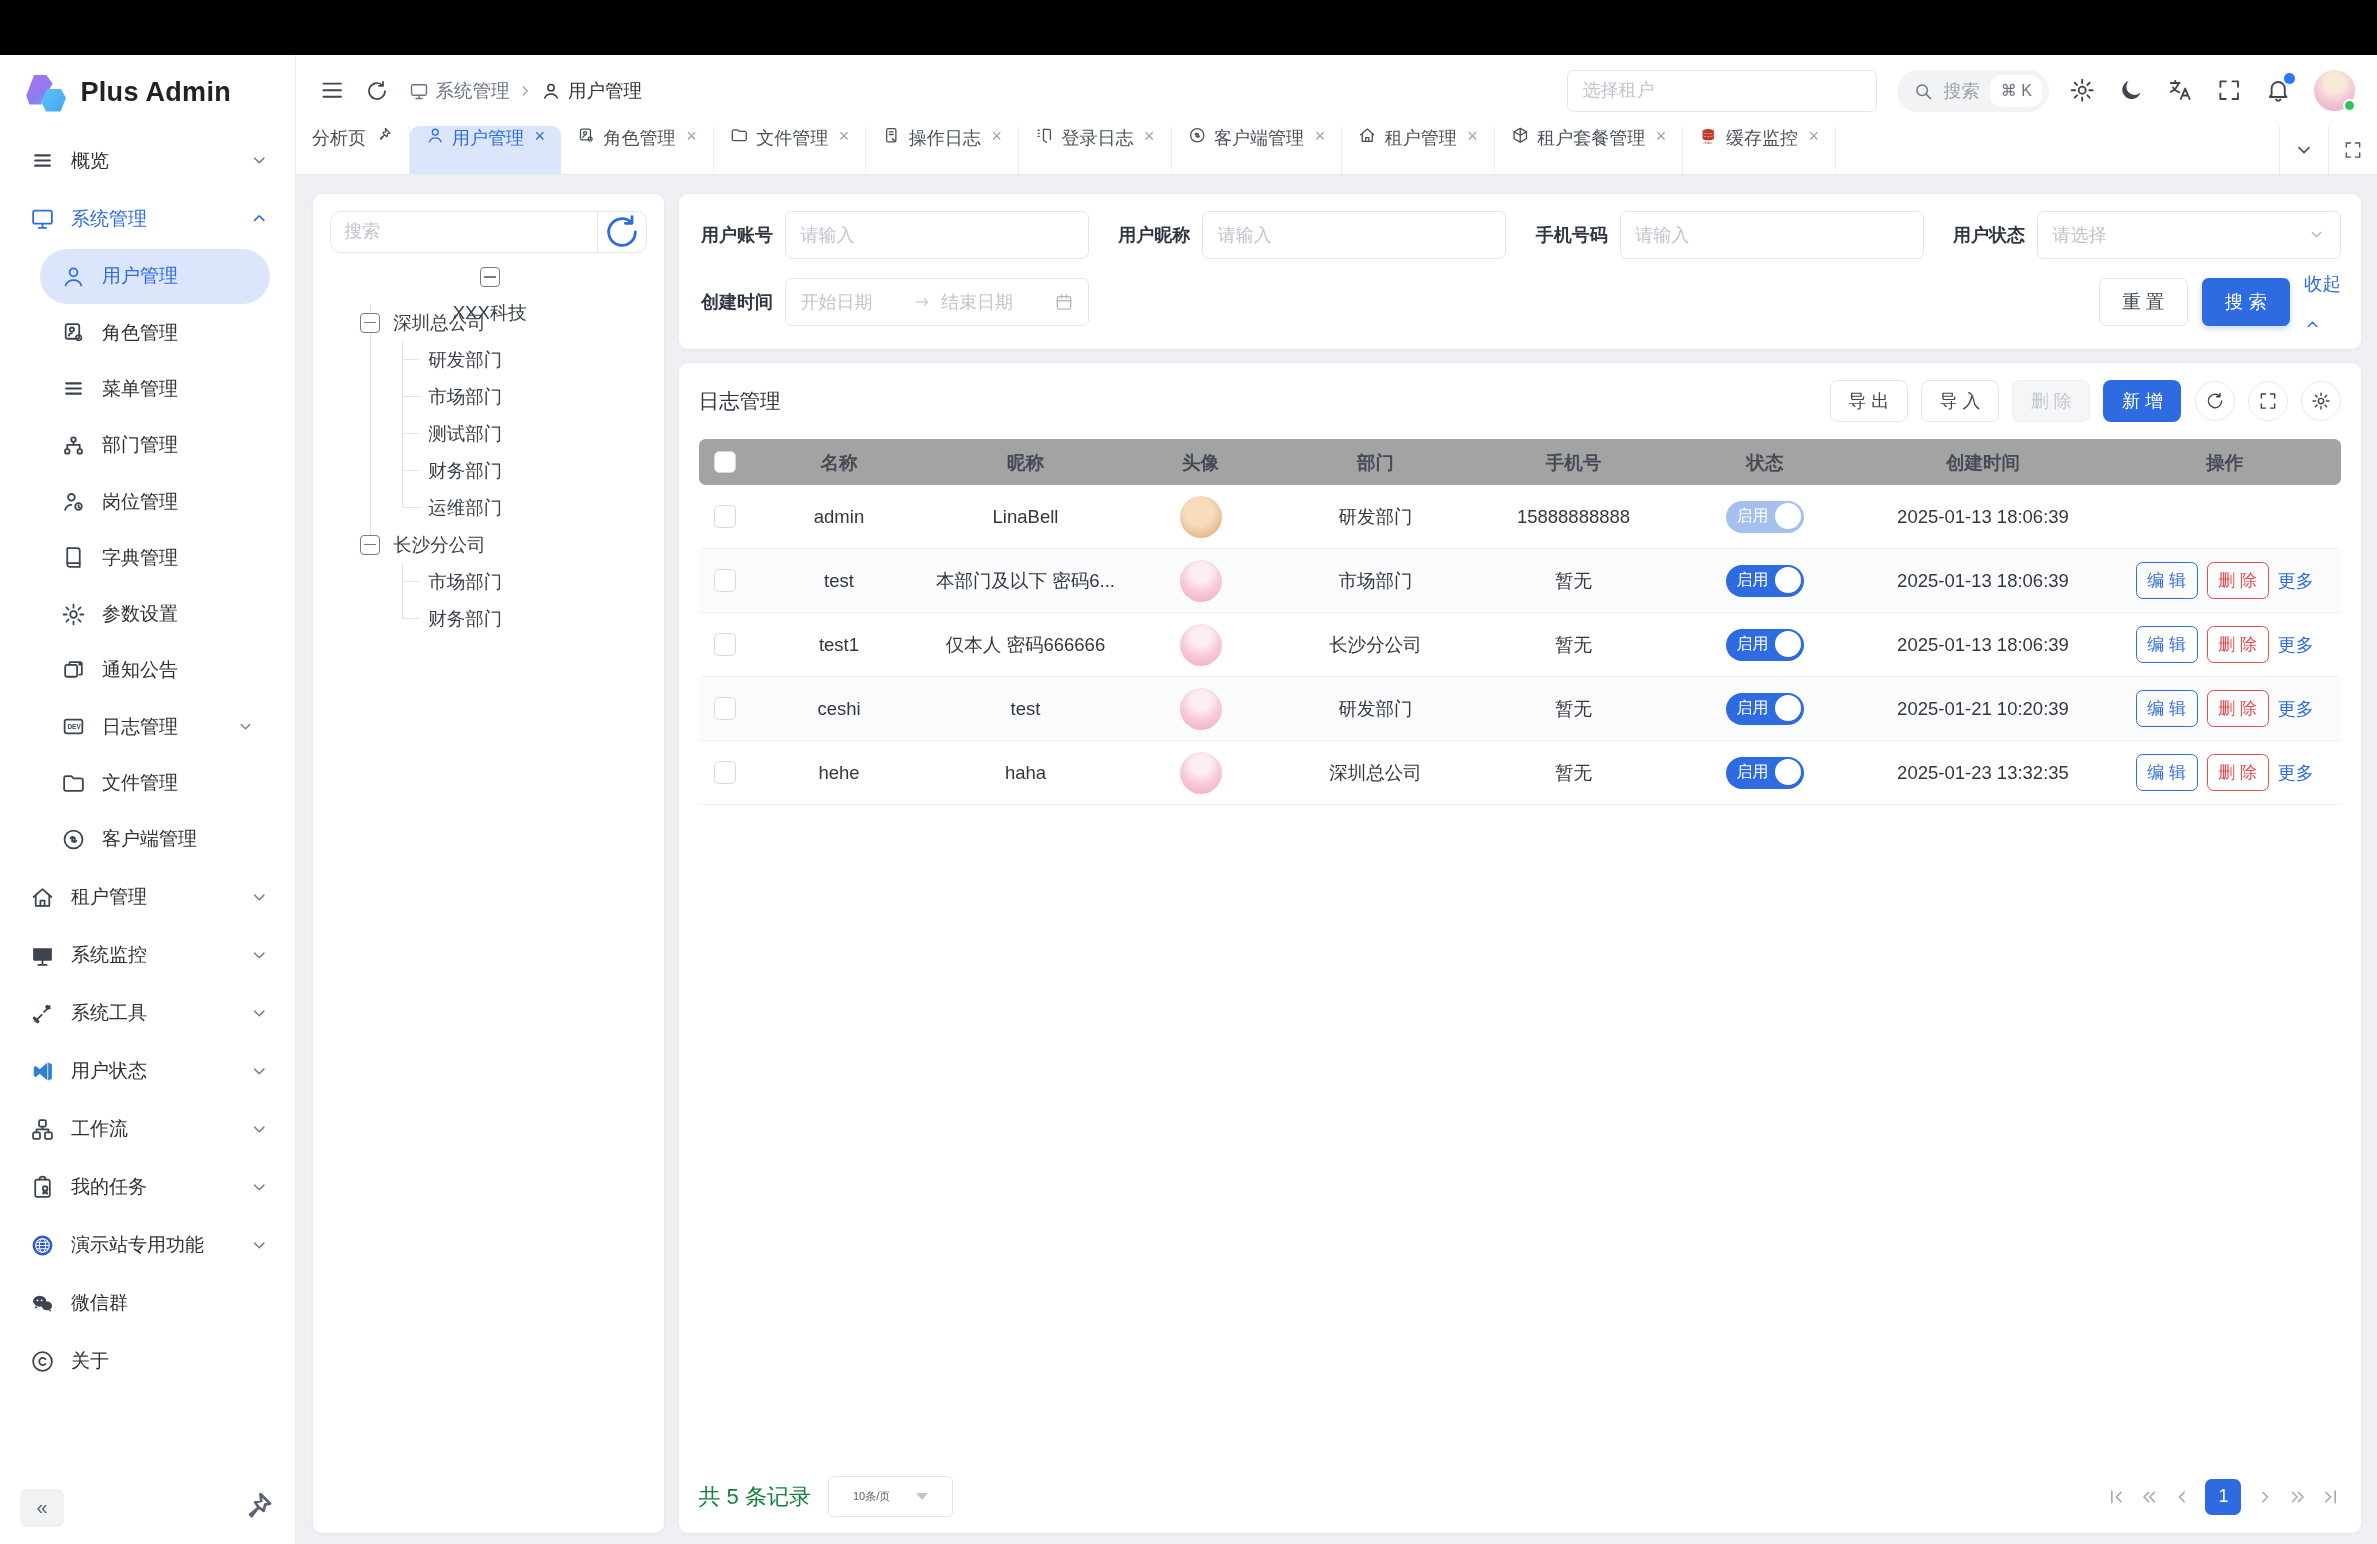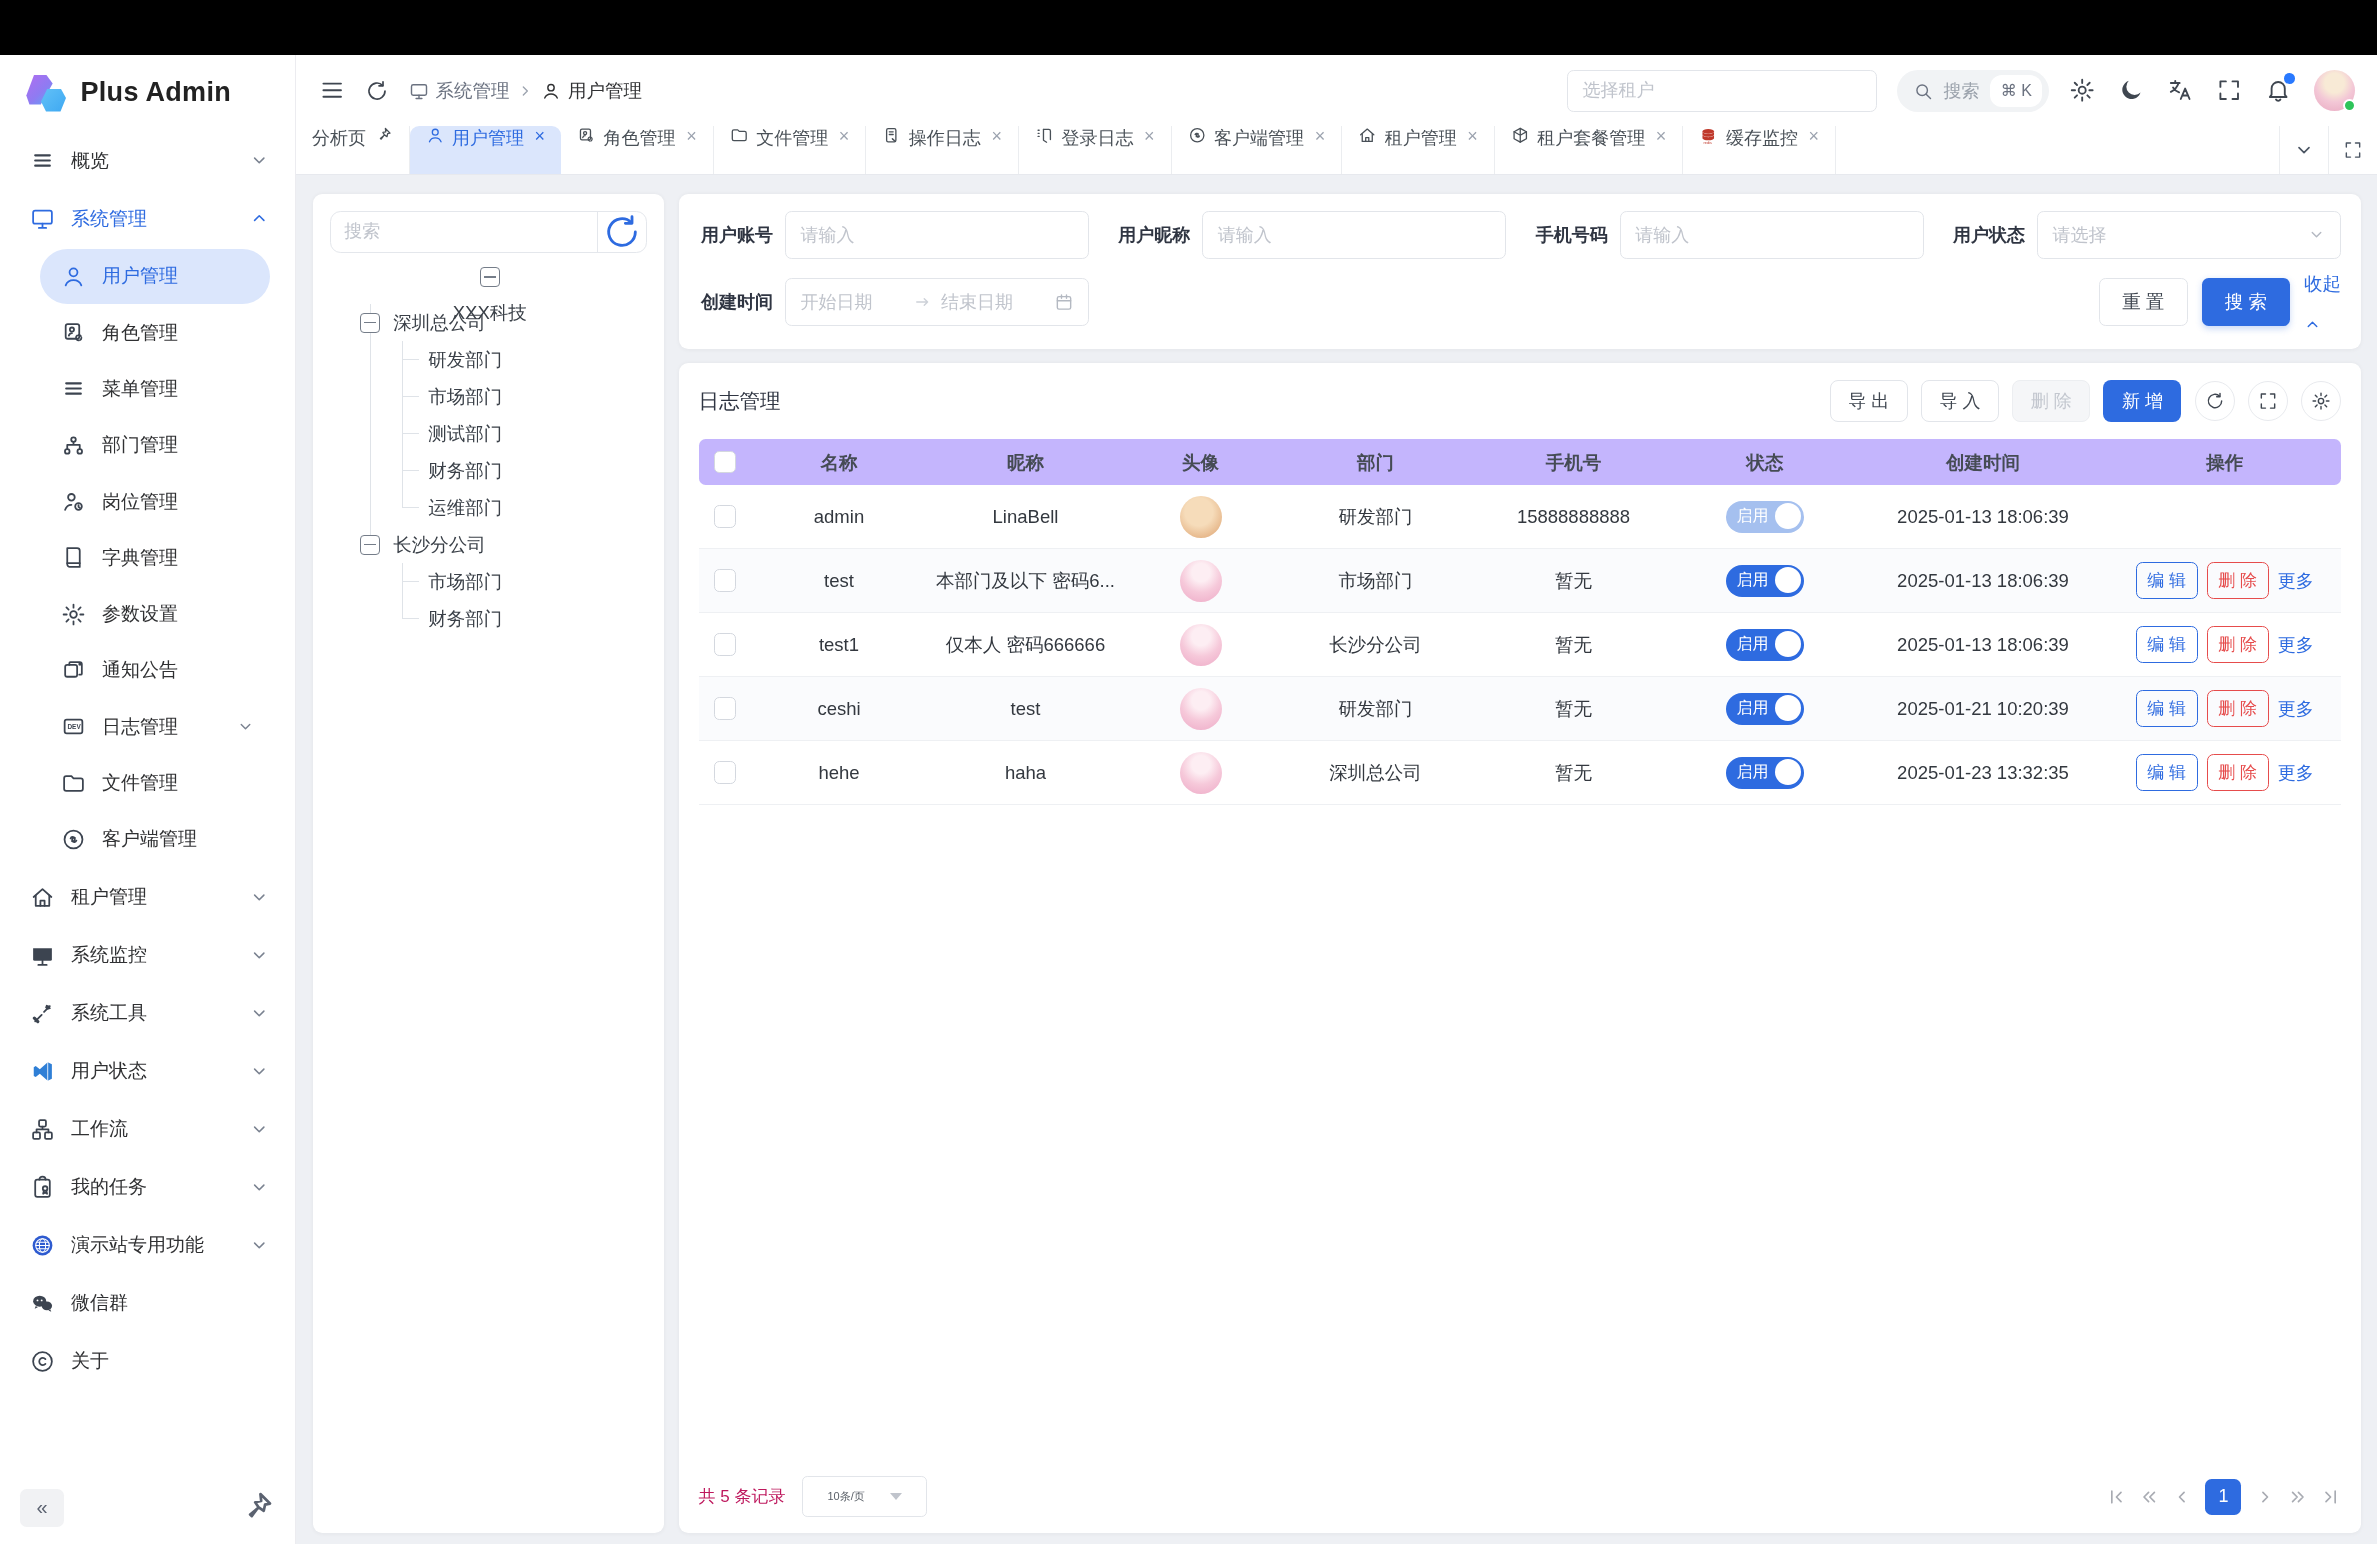--- a/index.html
+++ b/index.html
@@ -144,21 +144,21 @@
   .tbtn { height:42px; min-width:78px; padding:0 16px; border-radius:8px; font-size:18px;
           display:flex; align-items:center; justify-content:center; white-space:nowrap; }
   .tbtn.ghost { border:1.3px solid #e2e5ea; background:#fff; color:#3f4650; }
   .tbtn.disabled { border:1.3px solid #eceef1; background:#f5f6f8; color:#c3c7cf; }
   .tbtn.primary { background:var(--primary); color:#fff; }
   .round-btn { width:40px; height:40px; border-radius:50%; border:1.3px solid #e8eaee; display:flex;
                align-items:center; justify-content:center; color:#3f4650; }
   .round-btn svg { width:20px; height:20px; }
   
   .trow { display:flex; align-items:center; }
-  .thead { background:#c4b5fd; border-radius:6.6px; height:46px; font-size:18.5px; color:#454b54; font-weight:bold; }
+  .thead { background:#a3a3a3; border-radius:6.6px; height:46px; font-size:18.5px; color:#454b54; font-weight:bold; }
   .tbody-row { height:64px; border-bottom:1.3px solid #eef0f3; font-size:18.5px; color:#33383f; background:#fff; }
   .tbody-row.alt { background:#fafbfd; }
   .cell { display:flex; align-items:center; justify-content:center; text-align:center; overflow:hidden; }
   .col-check{width:53px;} .col-name{width:175px;} .col-nick{width:198px;} .col-avatar{width:152px;}
   .col-dept{width:198px;} .col-phone{width:198px;} .col-status{width:185px;} .col-created{width:251px;}
   .col-ops{flex:1;}
   .checkbox { width:22.5px; height:22.5px; border:1.3px solid #d4d8df; border-radius:5.3px; background:#fff; }
   .cell-avatar { width:42px; height:42px; border-radius:50%; }
   .cell-avatar.tan { background:radial-gradient(circle at 45% 38%,#f6dcba 0 40%,#e9bd92 70%,#d8a06e 100%); }
   .cell-avatar.pink { background:radial-gradient(circle at 50% 30%,#fdeef3 0 25%,#f6c9da 55%,#eda9c6 100%); }
@@ -168,21 +168,21 @@
   .toggle .t-lbl { color:#fff; font-size:16px; margin-left:10.6px; }
   .toggle .knob { position:absolute; right:2.6px; top:2.6px; width:26.4px; height:26.4px; border-radius:50%; background:#fff; }
   .ops { display:flex; align-items:center; justify-content:center; gap:9.2px; }
   .op-btn { height:37px; padding:0 10.6px; border-radius:6.6px; font-size:17px; display:flex; align-items:center; }
   .op-edit { border:1.3px solid var(--primary); color:var(--primary); }
   .op-del { border:1.3px solid var(--danger); color:var(--danger); }
   .op-more { color:var(--primary); font-size:18px; }
   .tbl-spacer { flex:1; }
   
   .tbl-footer { height:49px; display:flex; align-items:center; }
-  .total-text { font-size:17px; color:#be185d; }
+  .total-text { font-size:22px; color:#15803d; }
   .size-select { margin-left:17px; width:125px; height:41px; border:1.3px solid #e2e5ea; border-radius:5.3px;
                  display:flex; align-items:center; padding:0 24px; font-size:11px; color:#5a6068; }
   .size-select .caret { margin-left:auto; width:0; height:0; border-left:6px solid transparent;
                  border-right:6px solid transparent; border-top:7.3px solid #c0c4cc; }
   .pager { margin-left:auto; display:flex; align-items:center; gap:13.2px; color:#a8abb2; }
   .pg-ic { width:20px; height:20px; }
   .pg-current { width:36px; height:36px; border-radius:6.6px; background:var(--primary); color:#fff;
                 font-size:18px; display:flex; align-items:center; justify-content:center; }
 </style>
 </head>

